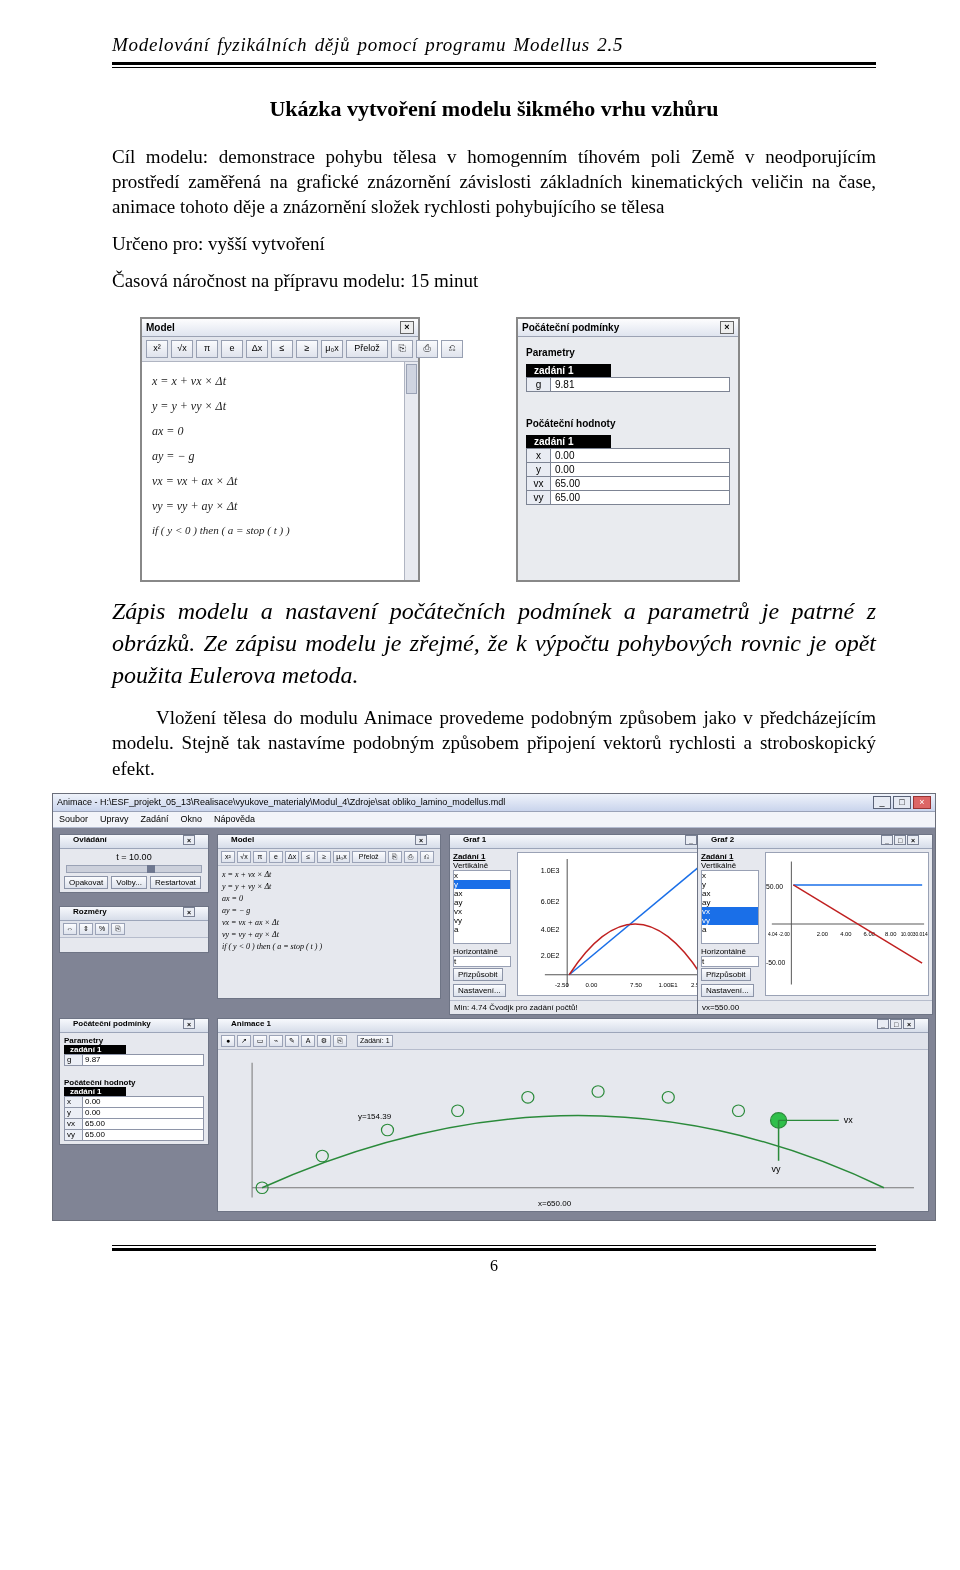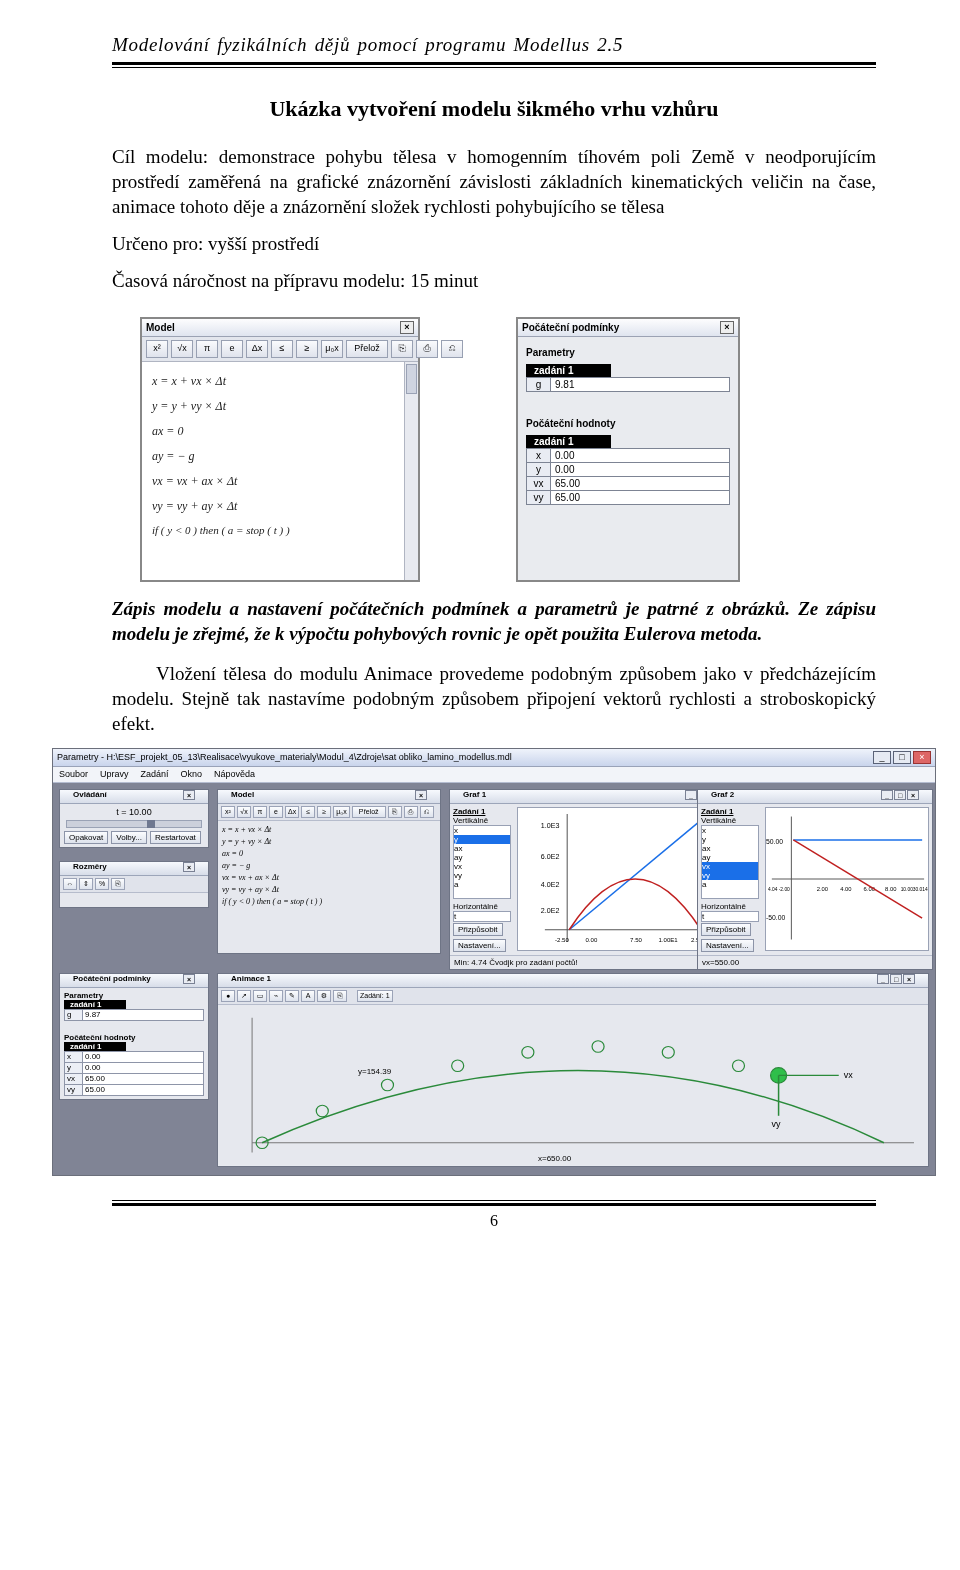--- a/index.html
+++ b/index.html
@@ -7,21 +7,21 @@
   .page { width: 960px; padding: 34px 84px 40px 112px; position: relative; }
 
   .running-head { font-style: italic; font-size: 19px; letter-spacing: 0.7px; word-spacing: 2px; margin-bottom: 6px; font-family: "Times New Roman", serif; }
   .hr-thick { height: 3px; background: #000; margin-bottom: 2px; }
   .hr-thin  { height: 1px; background: #000; margin-bottom: 28px; }
 
   .section-title { text-align: center; font-weight: bold; font-size: 22px; margin: 28px 0 22px 0; }
   .para { font-size: 19px; line-height: 1.32; text-align: justify; margin-bottom: 12px; }
   .para .label-bold { font-weight: normal; }
   .para-indent { text-indent: 44px; }
-  .italic-block { font-style: italic; font-size: 19px; line-height: 1.32; text-align: justify; margin: 14px 0 14px 0; font-weight: bold; }
+  .italic-block { font-style: italic; font-size: 24px; line-height: 1.32; text-align: justify; margin: 14px 0 14px 0; }
   .fig-caption { text-align: center; font-style: italic; font-size: 19px; margin: 14px 0 10px 0; }
 
   
   .figrow1 { display: flex; gap: 96px; margin: 24px 28px 10px 28px; }
 
   .win { border: 2px solid #888; background: #e9ebef; font-family: Tahoma, Arial, sans-serif; font-size: 10px; color: #000; }
   .win-title { display:flex; align-items:center; justify-content:space-between; height:18px; padding:0 4px; background: linear-gradient(#fdfdfe,#dfe4ef); border-bottom:1px solid #9ba2b3; font-size:10px; font-weight:bold; }
   .win-x { width:14px; height:13px; border:1px solid #666; background:#eee; text-align:center; line-height:11px; font-size:9px; }
   .toolbar { display:flex; gap:3px; padding:3px 4px; background:#e3e6ed; border-bottom:1px solid #b0b5c2; }
   .tbtn { min-width:22px; height:18px; border:1px solid #98a0b2; background:linear-gradient(#fafbfd,#dfe3ec); font-size:9px; text-align:center; line-height:15px; padding:0 3px; }
@@ -85,21 +85,21 @@
   <div class="hr-thin"></div>
 
   <div class="section-title">Ukázka vytvoření modelu šikmého vrhu vzhůru</div>
 
   <p class="para">
     <span class="label-bold">Cíl modelu: </span>
     <span>demonstrace pohybu tělesa v homogenním tíhovém poli Země v neodporujícím prostředí zaměřená na grafické znázornění závislosti základních kinematických veličin na čase, animace tohoto děje a znázornění složek rychlosti pohybujícího se tělesa</span>
   </p>
   <p class="para">
     <span class="label-bold">Určeno pro: </span>
-    <span>vyšší prostředí</span>
+    <span>vyšší vytvoření</span>
   </p>
   <p class="para">
     <span class="label-bold">Časová náročnost na přípravu modelu: </span>
     <span>15 minut</span>
   </p>
 
   <div class="figrow1">
 
     <div class="win win-model">
       <div class="win-title">
@@ -180,21 +180,21 @@
 
   <p class="italic-block">Zápis modelu a nastavení počátečních podmínek a parametrů je patrné z obrázků. Ze zápisu modelu je zřejmé, že k výpočtu pohybových rovnic je opět použita Eulerova metoda.</p>
 
   <p class="para para-indent">
     <span>Vložení tělesa do modulu </span><span class="label-bold">Animace</span><span> provedeme podobným způsobem jako v&nbsp;předcházejícím modelu. Stejně tak nastavíme podobným způsobem připojení vektorů rychlosti a stroboskopický efekt.</span>
   </p>
 
 
   <div class="bigshot">
     <div class="app-titlebar">
-      <span>Parametry - H:\ESF_projekt_05_13\Realisace\vyukove_materialy\Modul_4\Zdroje\sat obliko_lamino_modellus.mdl</span>
+      <span>Animace - H:\ESF_projekt_05_13\Realisace\vyukove_materialy\Modul_4\Zdroje\sat obliko_lamino_modellus.mdl</span>
       <span class="wbtns">
         <span>_</span>
         <span>□</span>
         <span class="close">×</span>
       </span>
     </div>
     <div class="app-menu">
       <span>Soubor</span>
       <span>Upravy</span>
       <span>Zadání</span>

